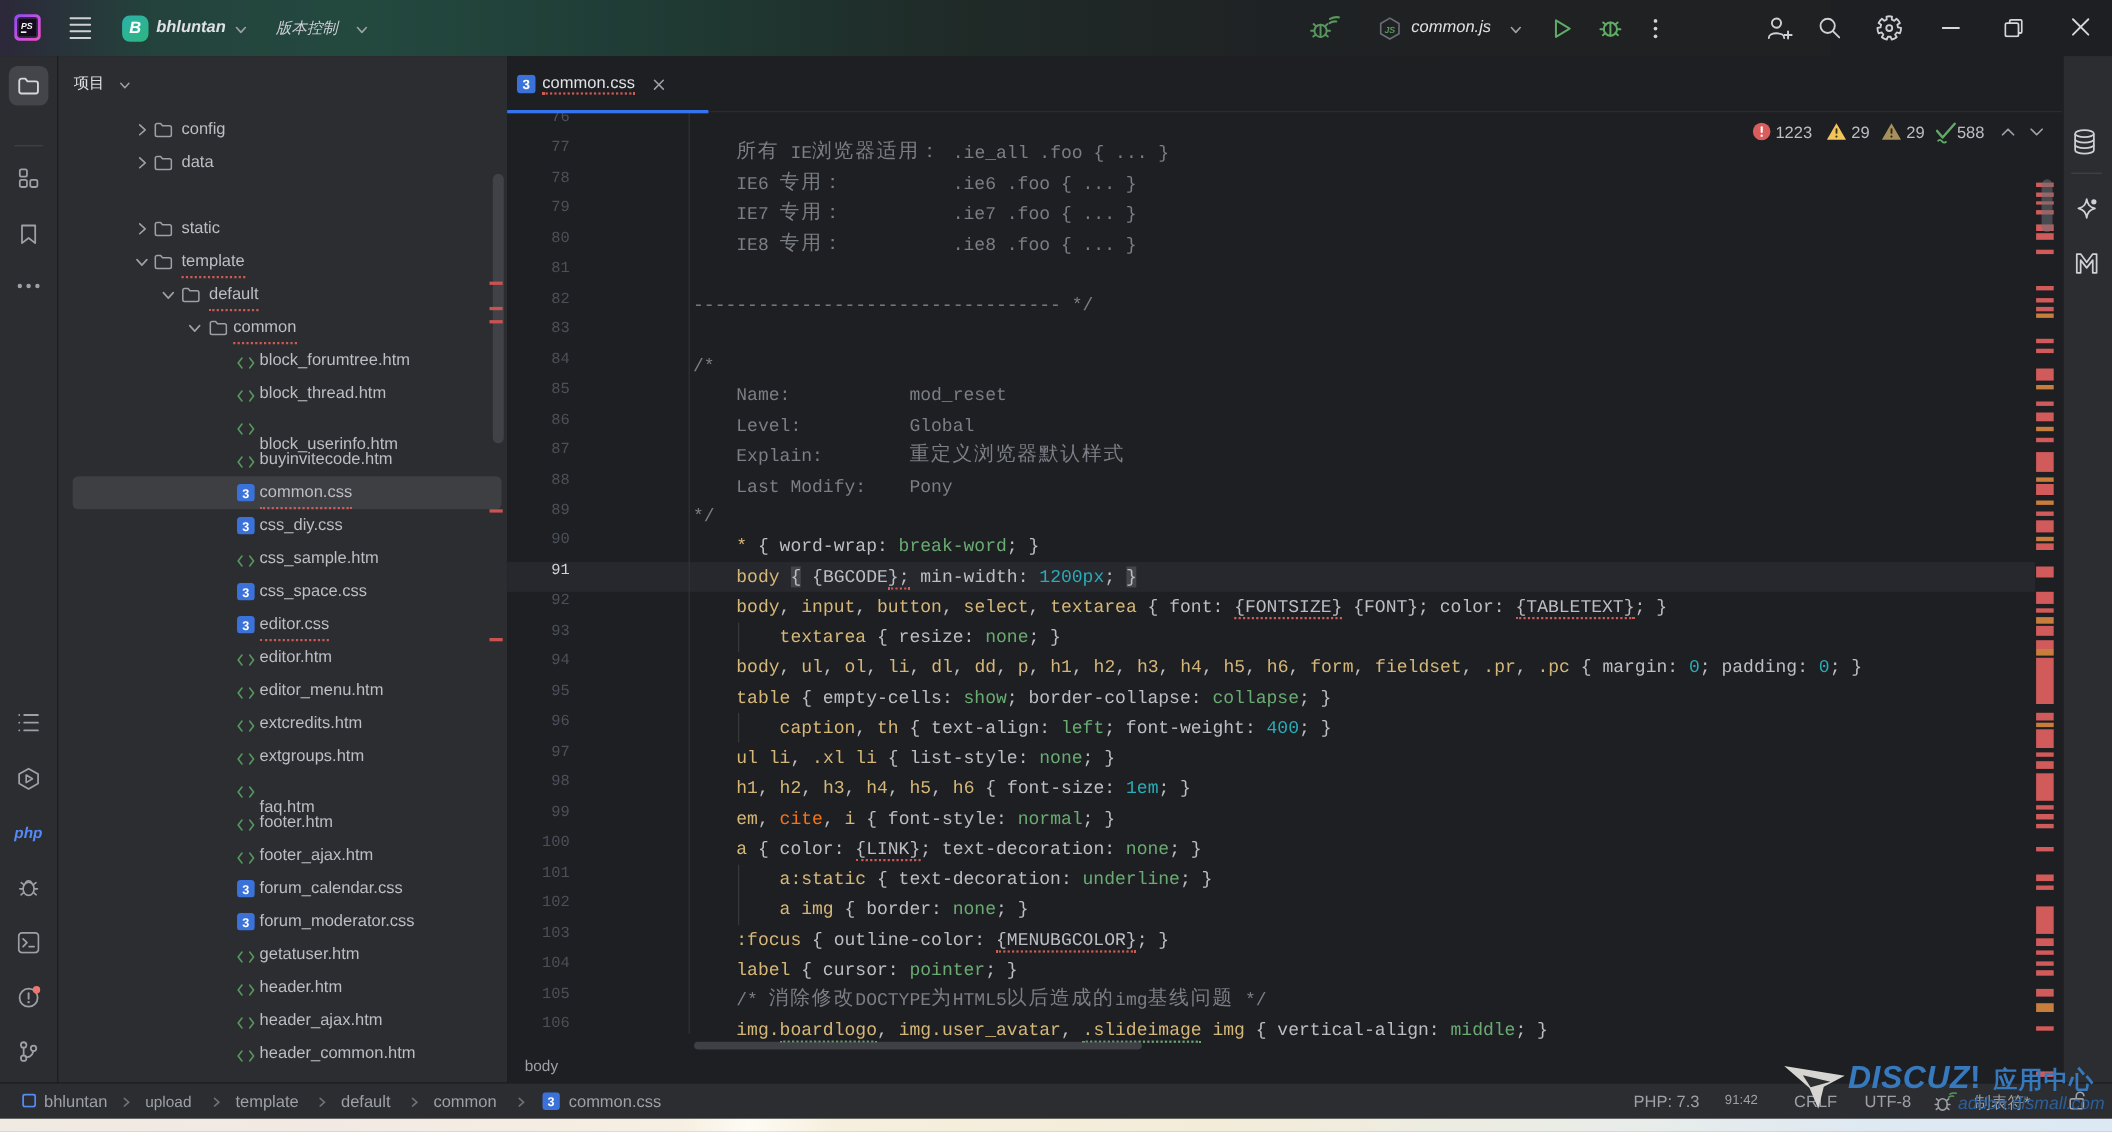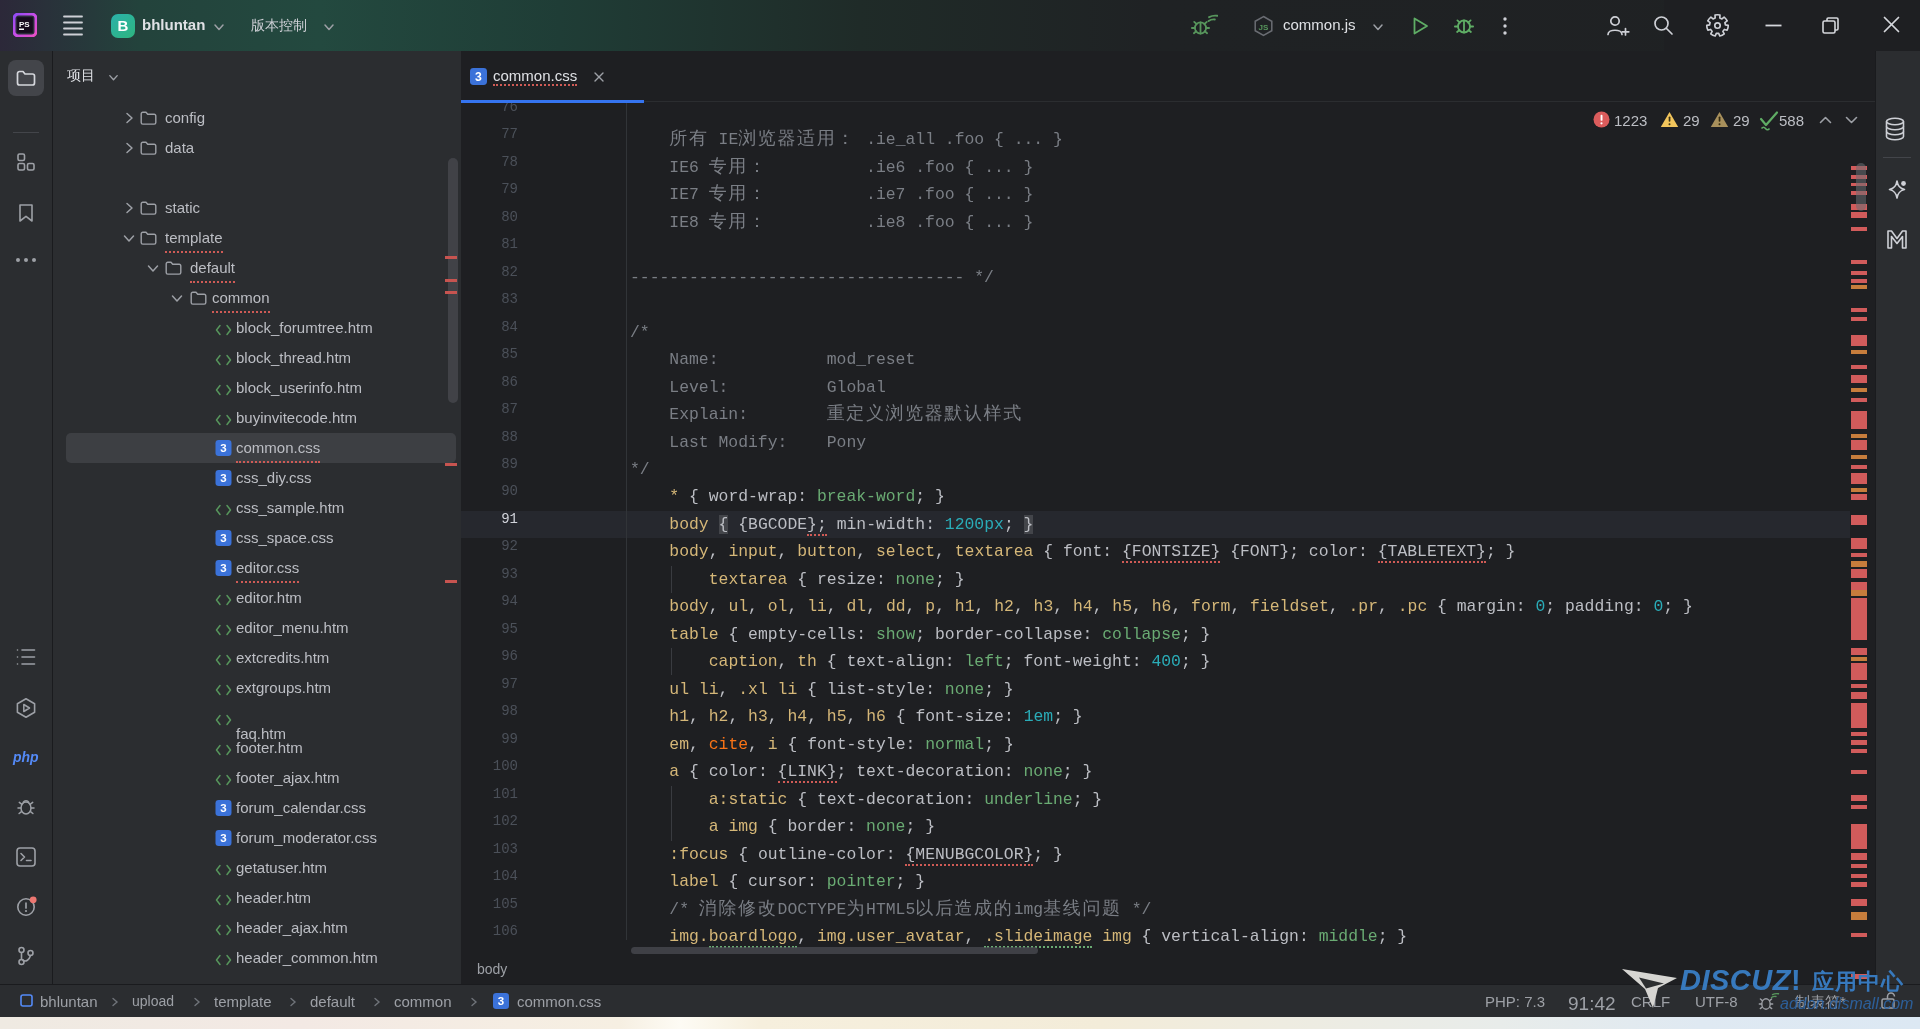--- a/index.html
+++ b/index.html
@@ -1,21 +1,21 @@
 <!DOCTYPE html>
 <html><head>
 <meta charset="utf-8">
 <style>
   html,body{margin:0;padding:0;width:1920px;height:1029px;overflow:hidden;background:#1e1f22;
     font-family:"Liberation Sans",sans-serif;}
   .ab{position:absolute}
   #stage{position:relative;width:1920px;height:1029px;overflow:hidden}
   
   #titlebar{left:0;top:0;width:1664px;height:51px;
-    background:linear-gradient(90deg,#2c2839 0px,#23433c 140px,#23493f 320px,#1f3d36 560px,#1f2b28 860px,#1f2224 1150px,#1f2123 1920px);}
+    background:linear-gradient(90deg,#2c2839 0px,#23433c 140px,#23493f 320px,#1f3d36 560px,#1f2b28 860px,#1f2224 1150px,#1f2123 1920px);font-style:italic;}
   
   #leftstrip{left:0;top:51px;width:52px;height:933px;background:#2b2d30;border-right:1px solid #1a1b1e}
   
   #project{left:53px;top:51px;width:408px;height:933px;background:#2b2d30;overflow:hidden}
   .trow{position:absolute;height:30px;line-height:30px;color:#bcbec4;font-size:15px;white-space:nowrap}
   .chev{position:absolute;width:16px;height:16px;top:7px}
   .ficon{position:absolute;top:7px;width:17px;height:16px}
   
   #editor{left:461px;top:51px;width:1414px;height:933px;background:#1e1f22;overflow:hidden}
   #rightstrip{left:1875px;top:51px;width:45px;height:933px;background:#2b2d30;border-left:1px solid #1a1b1e}
@@ -292,21 +292,21 @@
         </svg>
         <span style="position:absolute;left:183px;top:0;line-height:26px;height:26px;display:inline-block;margin-top:2px">block_thread.htm</span>
       </div>
     <div class="trow" style="left:0;top:322px;width:408px">
         <svg class="ficon" style="left:162px;top:9px" width="17" height="12" viewBox="0 0 17 12">
           <g fill="none" stroke="#57965c" stroke-width="1.5" stroke-linecap="round" stroke-linejoin="round">
             <path d="M5 1.5 L1.5 6 L5 10.5"></path>
             <path d="M12 1.5 L15.5 6 L12 10.5"></path>
           </g>
         </svg>
-        <span style="position:absolute;left:183px;top:0;line-height:26px;height:26px;display:inline-block;margin-top:2px">block_userinfo.htm</span>
+        <span style="position:absolute;left:183px;top:0;line-height:26px;height:26px;display:inline-block;margin-top:18px">block_userinfo.htm</span>
       </div>
     <div class="trow" style="left:0;top:352px;width:408px">
         <svg class="ficon" style="left:162px;top:9px" width="17" height="12" viewBox="0 0 17 12">
           <g fill="none" stroke="#57965c" stroke-width="1.5" stroke-linecap="round" stroke-linejoin="round">
             <path d="M5 1.5 L1.5 6 L5 10.5"></path>
             <path d="M12 1.5 L15.5 6 L12 10.5"></path>
           </g>
         </svg>
         <span style="position:absolute;left:183px;top:0;line-height:26px;height:26px;display:inline-block;margin-top:2px">buyinvitecode.htm</span>
       </div>
@@ -675,21 +675,21 @@
     <div class="ab" style="left:394px;top:8px;font-size:15px;color:#9da0a6">common</div>
     <svg class="ab" style="left:469px;top:12px" width="10" height="10" viewBox="0 0 10 10">
         <path d="M3 1.5 L7 5 L3 8.5" fill="none" stroke="#6f7379" stroke-width="1.4" stroke-linecap="round"></path>
       </svg>
     <svg class="ab" style="left:493px;top:8px" width="16" height="16" viewBox="0 0 16 16">
         <rect width="16" height="16" rx="3.2" fill="#3b72d9"></rect>
         <text x="8" y="12.4" font-size="11.5" font-weight="bold" fill="#fff" text-anchor="middle" font-family="Liberation Sans,sans-serif">3</text>
       </svg>
     <div class="ab" style="left:517px;top:8px;font-size:15px;color:#9da0a6">common.css</div>
     <div class="ab" style="left:1485px;top:8px;font-size:15px;color:#9da0a6">PHP: 7.3</div>
-    <div class="ab" style="left:1568px;top:8px;font-size:19px;color:#9da0a6">91:42</div>
+    <div class="ab" style="left:1568px;top:8px;font-size:12px;color:#9da0a6">91:42</div>
     <div class="ab" style="left:1631px;top:8px;font-size:15px;color:#9da0a6">CRLF</div>
     <div class="ab" style="left:1695px;top:8px;font-size:15px;color:#9da0a6">UTF-8</div>
     <svg class="ab" style="left:1757px;top:7px" width="24" height="20" viewBox="0 0 24 20">
       <g fill="none" stroke="#9da0a6" stroke-width="1.4" stroke-linecap="round">
         <ellipse cx="9" cy="12" rx="4.2" ry="5.2"></ellipse>
         <path d="M5.3 8.6 L3.4 7 M12.7 8.6 L14.6 7 M4.6 12 H2.3 M13.4 12 H15.7 M5 15.2 L3.3 16.6 M13 15.2 L14.7 16.6"></path>
       </g>
       <g fill="none" stroke="#57965c" stroke-width="1.4" stroke-linecap="round">
         <path d="M14.5 5.5 a6 6 0 0 1 4.5 -1"></path>
           <path d="M15.5 2.6 a9 9 0 0 1 6 -0.8"></path>

